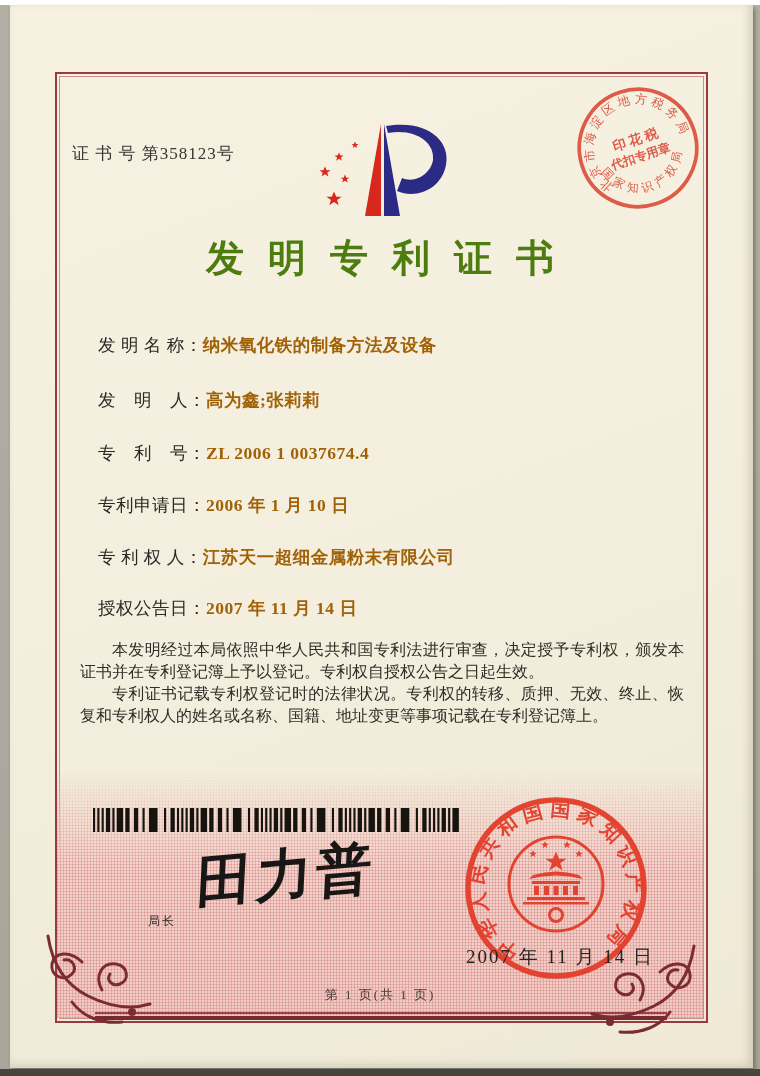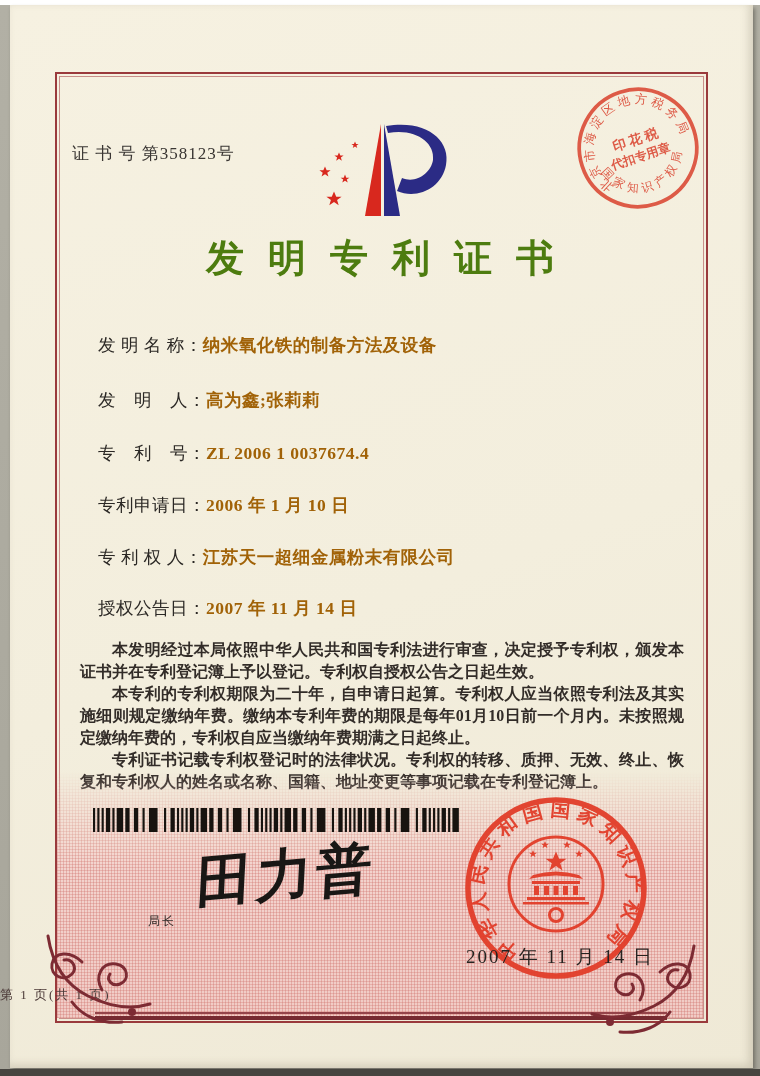--- a/index.html
+++ b/index.html
@@ -32,21 +32,21 @@
     letter-spacing:24px;text-indent:24px;color:#4d7c0f;
   }
   .field{left:98px;font-size:17.5px;color:#2b2825;letter-spacing:.5px;white-space:nowrap;}
   .field .lab{color:#2b2825;margin-top:32px;}
   .field .val{color:#a16207;font-weight:bold;}
   .f0{top:333px}.f1{top:388px}.f2{top:441px}.f3{top:493px}.f4{top:545px}.f5{top:596px}
   .body-text{
     left:80px;top:639px;width:604px;font-size:16px;line-height:22px;
     color:#322c28;text-align:justify;
   }
-  .body-text p{margin:0;text-indent:2em;font-weight:bold;}
+  .body-text p{margin:0;text-indent:2em;}
   .band{
     left:57px;top:772px;width:646px;height:246px;
     background-color:#f6e0da;
     background-image:
       repeating-linear-gradient(90deg,rgba(205,108,102,.34) 0 1px,transparent 1px 3px),
       repeating-linear-gradient(0deg,rgba(205,108,102,.30) 0 1px,transparent 1px 3px),
       linear-gradient(180deg,rgba(238,190,184,.25),rgba(236,186,180,.55));
     -webkit-mask-image:linear-gradient(180deg,transparent 0,rgba(0,0,0,.5) 42px,#000 95px);
     mask-image:linear-gradient(180deg,transparent 0,rgba(0,0,0,.5) 42px,#000 95px);
   }
@@ -56,21 +56,21 @@
   .signature{
     left:196px;top:838px;font-size:56px;font-weight:700;color:#191715;
     font-family:"DejaVu Sans",sans-serif;
     transform:rotate(-5deg) skewX(-8deg);letter-spacing:4px;
   }
   .seal{left:460px;top:792px;width:192px;height:192px;opacity:.94;}
   .seal text{fill:#e23c28;font-weight:700;font-family:"Liberation Serif",serif;}
   .seal .emblem *{fill:#e23c28;}
   .seal .emblem .ln{fill:none;stroke:#e23c28;}
   .issue-date{left:466px;top:944px;font-size:19px;color:#262320;letter-spacing:2px;}
-  .footer{left:0;right:0;top:986px;text-align:left;font-size:13px;color:#4c3a38;letter-spacing:2px;}
+  .footer{left:0;right:0;top:986px;text-align:center;font-size:13px;color:#4c3a38;letter-spacing:2px;}
   .rule{left:95px;top:1012px;width:572px;border-top:2px solid #95444a;}
   .rule .thick{margin-top:2px;height:4px;background:#762a30;}
   .ornament{width:112px;height:100px;}
   .ornament path{stroke:#7d2b33;stroke-width:3;fill:none;stroke-linecap:round;}
   .ornament .dot{fill:#7d2b33;stroke:none;}
   .orn-l{left:42px;top:932px;}
   .orn-r{left:588px;top:942px;}
   .orn-r svg{transform:scaleX(-1);}
   .logo .red{fill:#d8281e;}
   .logo .navy{fill:#2b2b85;}
@@ -116,21 +116,20 @@
 
 <div class="abs field f0"><span class="lab">发 明 名 称：</span><span class="val">纳米氧化铁的制备方法及设备</span></div>
 <div class="abs field f1"><span class="lab">发　明　人：</span><span class="val">高为鑫;张莉莉</span></div>
 <div class="abs field f2"><span class="lab">专　利　号：</span><span class="val">ZL 2006 1 0037674.4</span></div>
 <div class="abs field f3"><span class="lab">专利申请日：</span><span class="val">2006 年 1 月 10 日</span></div>
 <div class="abs field f4"><span class="lab">专 利 权 人：</span><span class="val">江苏天一超细金属粉末有限公司</span></div>
 <div class="abs field f5"><span class="lab">授权公告日：</span><span class="val">2007 年 11 月 14 日</span></div>
 
 <div class="abs body-text">
   <p>本发明经过本局依照中华人民共和国专利法进行审查，决定授予专利权，颁发本证书并在专利登记簿上予以登记。专利权自授权公告之日起生效。</p>
-  <p>本专利的专利权期限为二十年，自申请日起算。专利权人应当依照专利法及其实施细则规定缴纳年费。缴纳本专利年费的期限是每年01月10日前一个月内。未按照规定缴纳年费的，专利权自应当缴纳年费期满之日起终止。</p>
   <p>专利证书记载专利权登记时的法律状况。专利权的转移、质押、无效、终止、恢复和专利权人的姓名或名称、国籍、地址变更等事项记载在专利登记簿上。</p>
 </div>
 
 <div class="abs band"></div>
 
 <svg class="abs barcode" viewBox="0 0 171 24" preserveAspectRatio="none">
     <rect x="0" y="0" width="1" height="24"></rect>
     <rect x="2" y="0" width="1" height="24"></rect>
     <rect x="4" y="0" width="1" height="24"></rect>
     <rect x="6" y="0" width="2" height="24"></rect>

